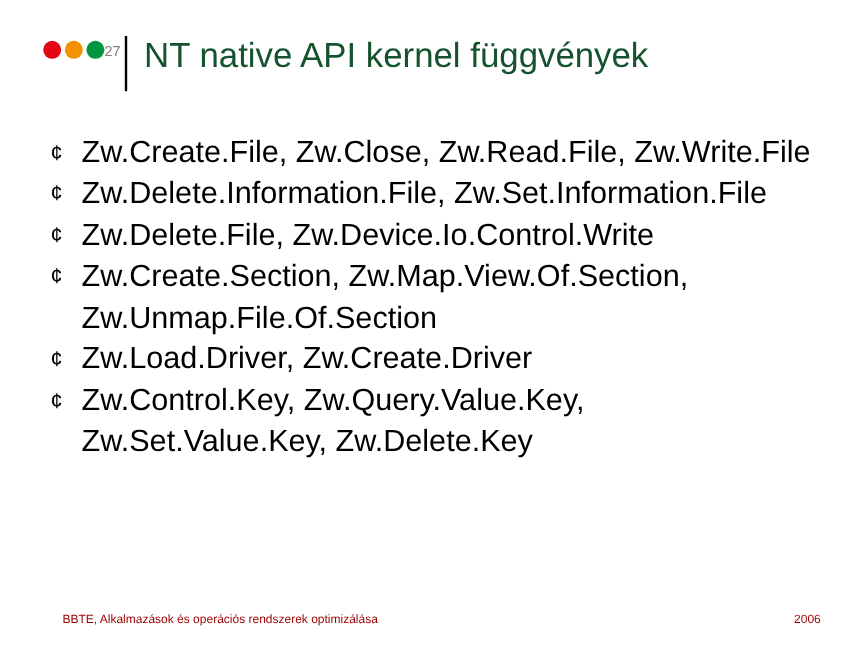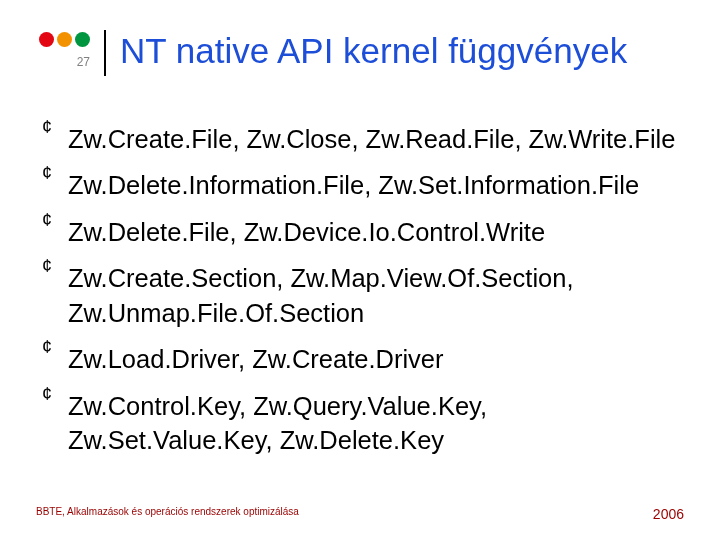--- a/index.html
+++ b/index.html
@@ -16,22 +16,22 @@
     position: relative;
     padding: 28px 36px 0 36px;
   }
   .header {
     display: flex;
     align-items: flex-start;
     gap: 14px;
   }
   .dots-col {
     display: flex;
-    flex-direction: column;
-    align-items: flex-end;
+    flex-direction: row;
+    align-items: center;
     width: 54px;
     flex-shrink: 0;
   }
   .dots {
     display: flex;
     gap: 3px;
     margin-top: 4px;
   }
   .dot {
     width: 15px;
@@ -45,23 +45,23 @@
   }
   .vline {
     width: 2px;
     background: #000;
     align-self: stretch;
     height: 46px;
     margin-top: 2px;
     flex-shrink: 0;
   }
   .title {
-    font-size: 35px;
+    font-size: 29px;
     font-weight: 400;
-    color: #1d4ed8;
+    color: #14532d;
     line-height: 1.2;
     margin-top: 2px;
   }
   .body {
     margin-top: 34px;
     padding-left: 6px;
   }
   .body ul {
     list-style: none;
   }
@@ -76,37 +76,36 @@
     display: inline-block;
     width: 26px;
     flex-shrink: 0;
     text-align: left;
     font-size: 18px;
     line-height: 1.9;
     font-family: "Segoe UI Symbol", Arial, sans-serif;
   }
   .body li .tx {
     flex: 1;
-    margin-top: 12px;
   }
   .footer {
     position: absolute;
     bottom: 18px;
-    left: 36px;
+    left: 52px;
     right: 36px;
     display: flex;
     justify-content: space-between;
-    align-items: flex-start;
+    align-items: center;
   }
   .footer-left {
     font-size: 10px;
     color: #9a0000;
   }
   .footer-right {
-    font-size: 14px;
+    font-size: 10px;
     color: #9a0000;
   }
 </style>
 </head>
 <body>
 
 <div class="slide">
 
   <div class="header">
     <div class="dots-col">

